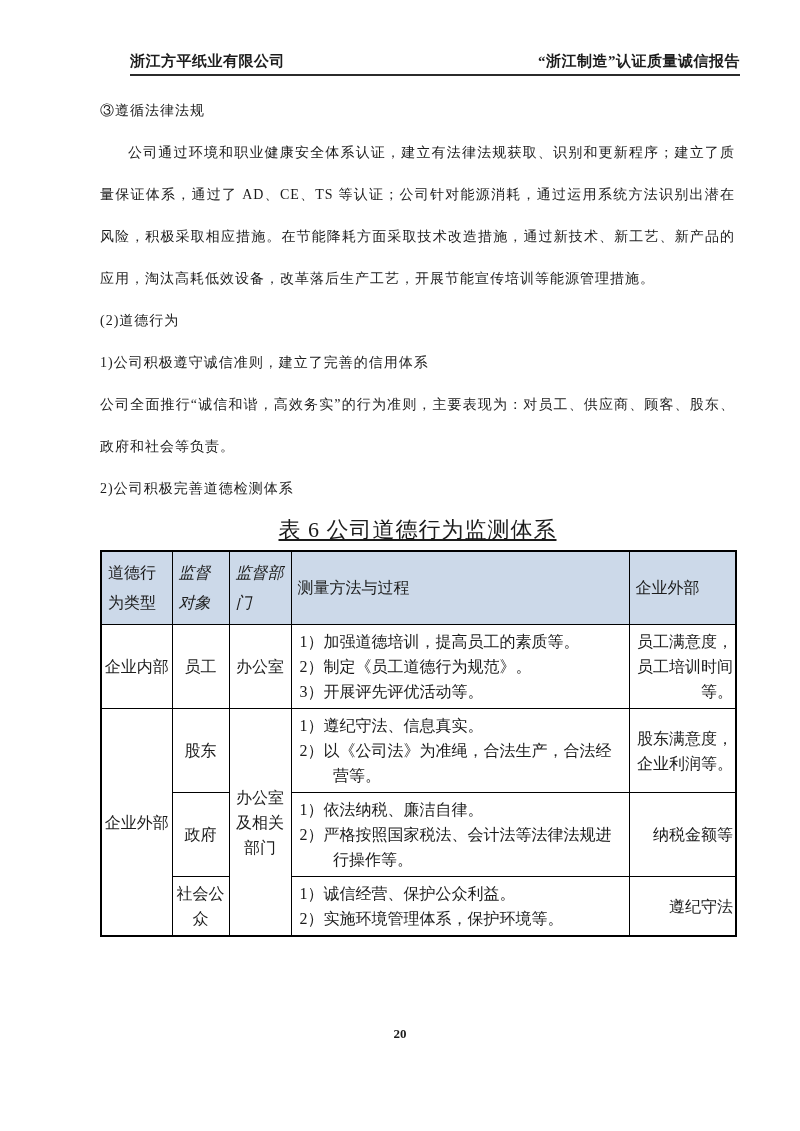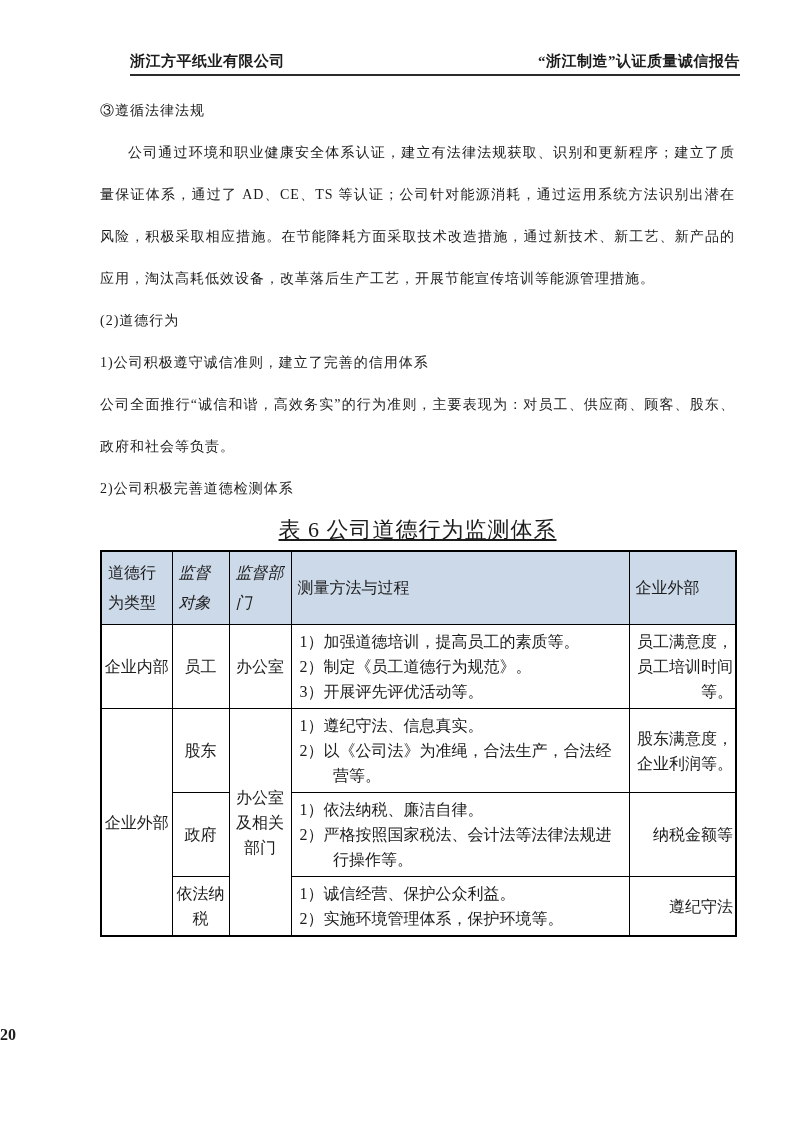--- a/index.html
+++ b/index.html
@@ -98,21 +98,22 @@
   tr.r-2 { height: 78px; }
   tr.r-3 { height: 77px; }
   tr.r-4 { height: 55px; }
 
   
   .page-footer {
     position: absolute;
     left: 0;
     top: 1026px;
     width: 100%;
-    font-size: 16px;
+    text-align: center;
+    font-size: 13px;
     font-weight: bold;
   }
 </style>
 </head>
 <body>
 
 <header class="page-header">
   <span>浙江方平纸业有限公司</span>
   <span>“浙江制造”认证质量诚信报告</span>
 </header>
@@ -168,21 +169,21 @@
       </tr>
       <tr class="r-3">
         <td class="c-target">政府</td>
         <td class="c-methods">
           <div class="m">1）依法纳税、廉洁自律。</div>
           <div class="m">2）严格按照国家税法、会计法等法律法规进行操作等。</div>
         </td>
         <td class="c-ind">纳税金额等</td>
       </tr>
       <tr class="r-4">
-        <td class="c-target">依法纳税</td>
+        <td class="c-target">社会公众</td>
         <td class="c-methods">
           <div class="m">1）诚信经营、保护公众利益。</div>
           <div class="m">2）实施环境管理体系，保护环境等。</div>
         </td>
         <td class="c-ind">遵纪守法</td>
       </tr>
     </tbody>
   </table>
 </main>
 

